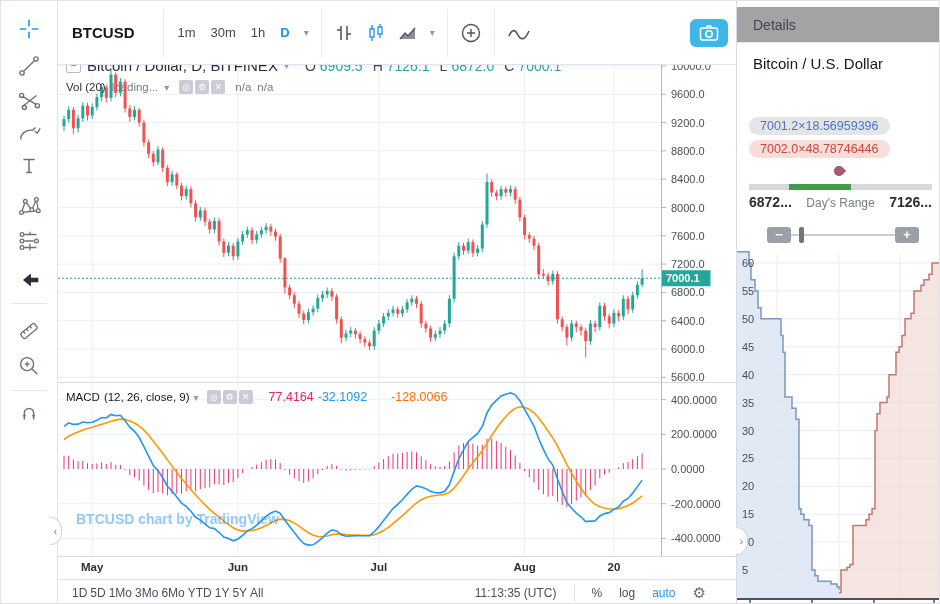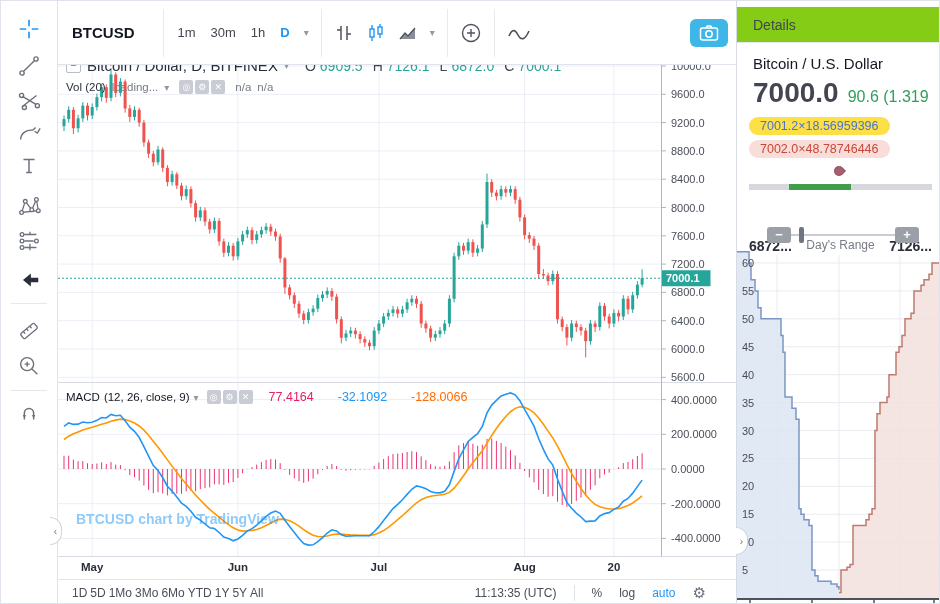--- a/index.html
+++ b/index.html
@@ -34,50 +34,50 @@
   .ohlc { display:flex; gap:4px; font-size:14px; margin-left:10px; }
   .ohlc .k { color:#434651; }
   .ohlc .v { color:#26a69a; margin-right:6px; }
   .legend2 { position:absolute; left:8px; top:31px; display:flex; align-items:center; gap:6px; font-size:11.5px; z-index:2; }
   .legend2 .name { color:#2a2e39; }
   .legend2 .grey { color:#787b86; }
   .mini-btns { display:flex; gap:2px; margin:0 4px; }
   .mini-btn { width:14px; height:14px; background:#c9ccd4; border-radius:2px; color:#fff; font-size:9px; line-height:14px; text-align:center; cursor:pointer; }
   .legendM { position:absolute; left:8px; top:341px; display:flex; align-items:center; gap:4px; font-size:11.5px; z-index:2; }
   .mval1 { color:#e91e63; font-size:12.5px; margin-left:8px; }
-  .mval2 { color:#2196f3; font-size:12.5px; margin-left:20px; }
+  .mval2 { color:#2196f3; font-size:12.5px; margin-left:0; }
   .mval3 { color:#ff6d00; font-size:12.5px; margin-left:20px; }
   .watermark { position:absolute; left:18px; top:462px; font-size:14px; font-weight:bold; color:rgba(33,150,243,0.5); z-index:2; }
 
   
   .handle { position:absolute; width:12px; height:28px; background:#fff; border:1px solid #d1d4dc; border-left:none; border-radius:0 14px 14px 0; color:#787b86; font-size:10px; display:flex; align-items:center; justify-content:center; cursor:pointer; z-index:6; }
 
   
   .bottom-toolbar { position:absolute; left:57px; top:578px; width:678px; height:26px; border-top:1px solid #e0e3eb; display:flex; align-items:center; font-size:12px; color:#4a4e59; padding:0 30px 0 14px; gap:17px; background:#fff; }
   .bt-range { cursor:pointer; }
   .bt-clock { margin-left:auto; cursor:pointer; }
   .bt-sep { width:1px; height:16px; background:#e0e3eb; }
   .bt-item { cursor:pointer; }
   .bt-auto { color:#2196f3; cursor:pointer; }
   .bt-gear { font-size:15px; color:#6b707b; cursor:pointer; }
 
   
   .right-panel { position:absolute; left:735px; top:0; width:205px; height:604px; border-left:1px solid #d8dbe1; background:#fff; z-index:3; }
-  .rp-header { position:absolute; left:0; top:6px; width:100%; height:36px; background:#84cc16; border-bottom:1px solid #e4e7ec; display:flex; align-items:center; padding-left:16px; font-size:14px; color:#434651; }
+  .rp-header { position:absolute; left:0; top:6px; width:100%; height:36px; background:#a3a3a3; border-bottom:1px solid #e4e7ec; display:flex; align-items:center; padding-left:16px; font-size:14px; color:#434651; }
   .rp-title { position:absolute; left:16px; top:54px; font-size:15px; color:#131722; }
   .rp-price-row { position:absolute; left:16px; top:76px; width:186px; display:flex; align-items:baseline; white-space:nowrap; overflow:hidden; }
   .rp-last { font-size:28px; font-weight:bold; color:#434651; }
   .rp-change { font-size:16px; color:#2e9e5a; margin-left:9px; }
   .pill { position:absolute; left:12px; padding:2px 11px; border-radius:11px; font-size:12.5px; white-space:nowrap; }
-  .pill.bid { top:116px; background:#fde047; color:#4a74c9; }
+  .pill.bid { top:116px; background:#e5e5e5; color:#4a74c9; }
   .pill.ask { top:139px; background:#f8ddd9; color:#c9473a; }
   .pin { position:absolute; left:97px; top:165px; width:10px; height:10px; background:#a85e6e; border:1px solid #8d4f5e; border-radius:50% 50% 50% 0; transform:rotate(-135deg); }
   .range-track { position:absolute; left:12px; top:183px; width:183px; height:6px; background:#d6d8de; }
   .range-fill { position:absolute; left:22%; width:34%; height:6px; background:#3f9e49; }
-  .range-labels { position:absolute; left:12px; top:193px; width:183px; display:flex; align-items:flex-start;margin-top:44px; }
+  .range-labels { position:absolute; left:12px; top:193px; width:183px; display:flex; align-items:flex-end; }
   .rl-low,.rl-high { font-size:14px; font-weight:bold; color:#2a2e39; }
   .rl-mid { flex:1; text-align:center; font-size:12px; color:#787b86; }
   .zoom-minus,.zoom-plus { position:absolute; top:226px; width:24px; height:16px; background:#9b9fa8; border-radius:3px; color:#fff; font-size:13px; line-height:15px; text-align:center; font-weight:bold; cursor:pointer; }
   .zoom-minus { left:30px; } .zoom-plus { left:158px; }
   .zoom-track { position:absolute; left:54px; top:233px; width:104px; height:2px; background:#c9ccd3; }
   .zoom-handle { position:absolute; left:62px; top:226px; width:5px; height:16px; background:#6f7680; border-radius:2px; cursor:pointer; }
   .depth-svg { position:absolute; left:0; top:244px; }
 </style>
 </head>
 <body>
@@ -732,24 +732,20 @@
     <span class="bt-sep"></span>
     <span class="bt-item">%</span>
     <span class="bt-item">log</span>
     <span class="bt-auto">auto</span>
     <span class="bt-gear">⚙</span>
   </div>
 
   <div class="right-panel">
     <div class="rp-header">Details</div>
     <div class="rp-title">Bitcoin / U.S. Dollar</div>
-    <div class="rp-price-row">
-      <span class="rp-last">7000.0</span>
-      <span class="rp-change">90.6 (1.319</span>
-    </div>
     <div class="pill bid">7001.2×18.56959396</div>
     <div class="pill ask">7002.0×48.78746446</div>
     <div class="pin"></div>
     <div class="range-track">
         <div class="range-fill"></div>
       </div>
     <div class="range-labels">
       <span class="rl-low">6872...</span>
       <span class="rl-mid">Day's Range</span>
       <span class="rl-high">7126...</span>

